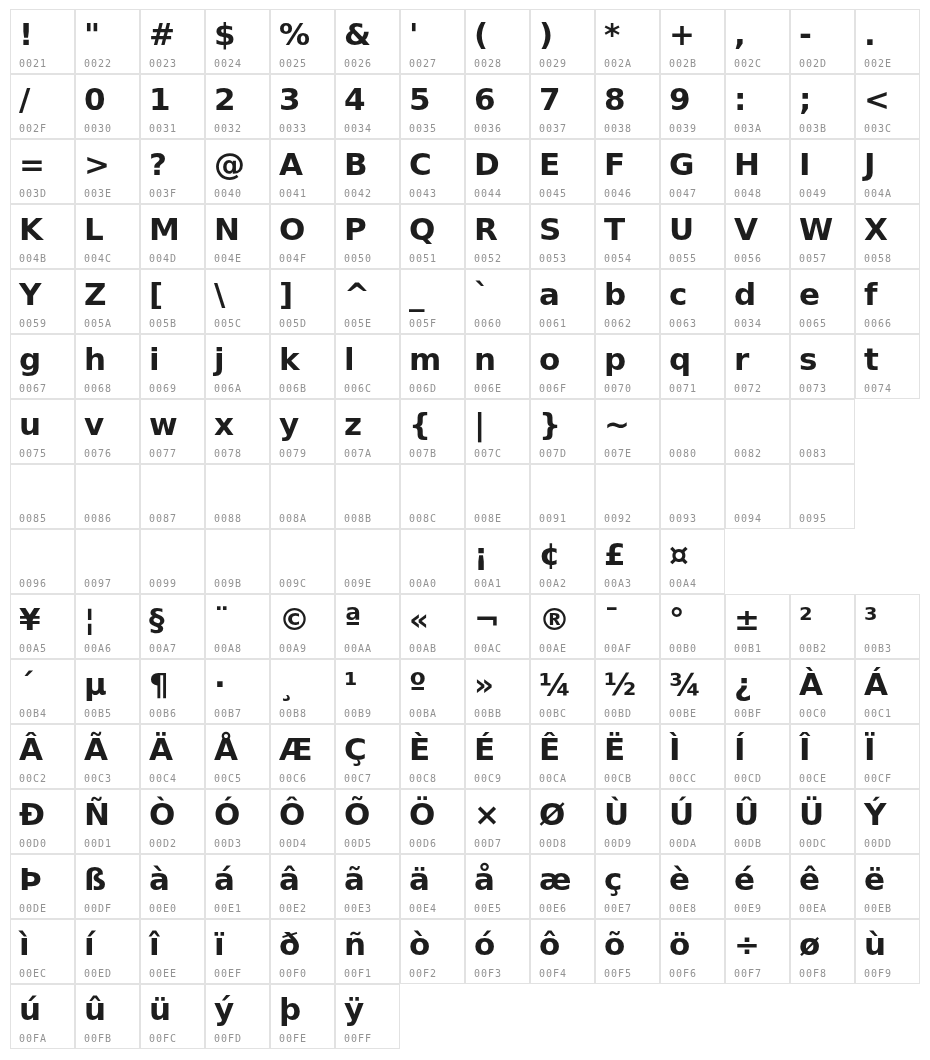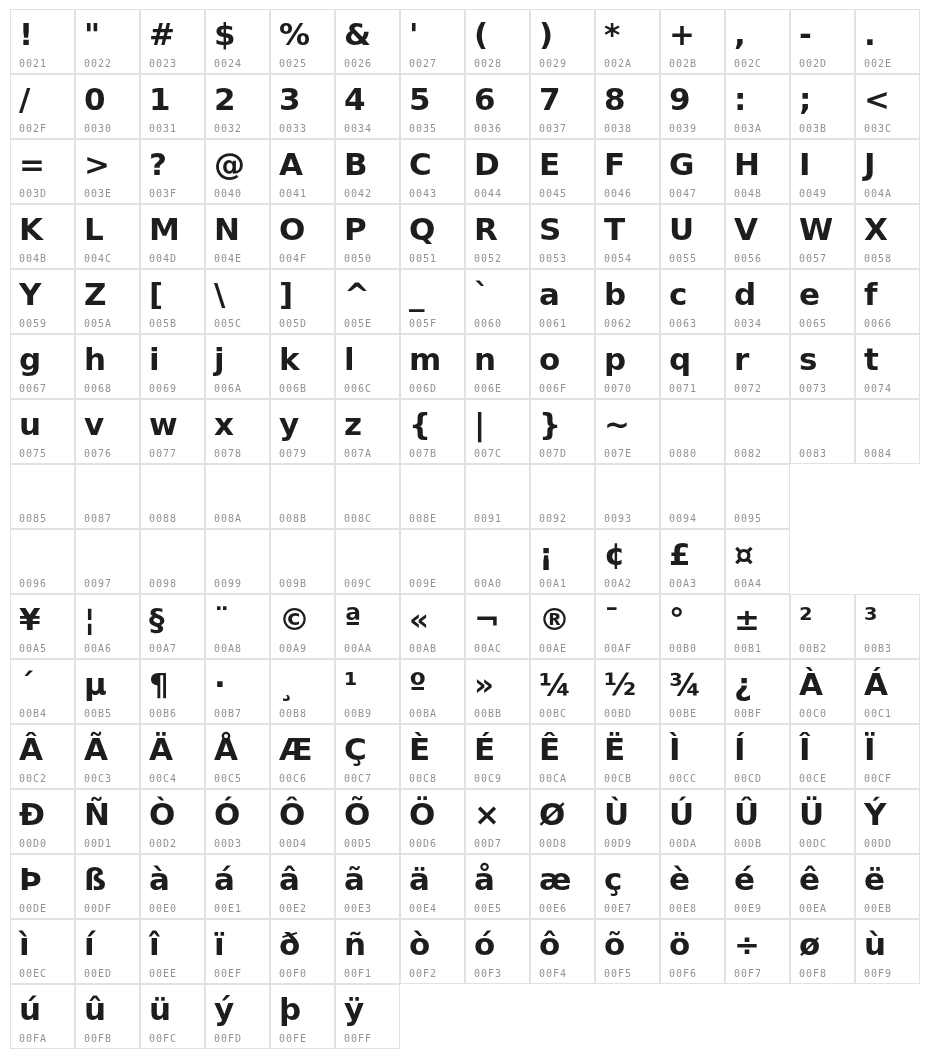--- a/index.html
+++ b/index.html
@@ -455,32 +455,32 @@
         <div class="code">0080</div>
       </div>
       <div class="cell">
         <div class="glyph"></div>
         <div class="code">0082</div>
       </div>
       <div class="cell">
         <div class="glyph"></div>
         <div class="code">0083</div>
       </div>
-      <div class="cell">
-        <div class="glyph"></div>
-        <div class="code">0084</div>
-      </div>
     </div>
     <div class="row">
       <div class="cell">
         <div class="glyph"></div>
         <div class="code">0085</div>
       </div>
       <div class="cell">
         <div class="glyph"></div>
+        <div class="code">0086</div>
+      </div>
+      <div class="cell">
+        <div class="glyph"></div>
         <div class="code">0087</div>
       </div>
       <div class="cell">
         <div class="glyph"></div>
         <div class="code">0088</div>
       </div>
       <div class="cell">
         <div class="glyph"></div>
         <div class="code">008A</div>
       </div>
@@ -518,24 +518,20 @@
       </div>
     </div>
     <div class="row">
       <div class="cell">
         <div class="glyph"></div>
         <div class="code">0096</div>
       </div>
       <div class="cell">
         <div class="glyph"></div>
         <div class="code">0097</div>
-      </div>
-      <div class="cell">
-        <div class="glyph"></div>
-        <div class="code">0098</div>
       </div>
       <div class="cell">
         <div class="glyph"></div>
         <div class="code">0099</div>
       </div>
       <div class="cell">
         <div class="glyph"></div>
         <div class="code">009B</div>
       </div>
       <div class="cell">

